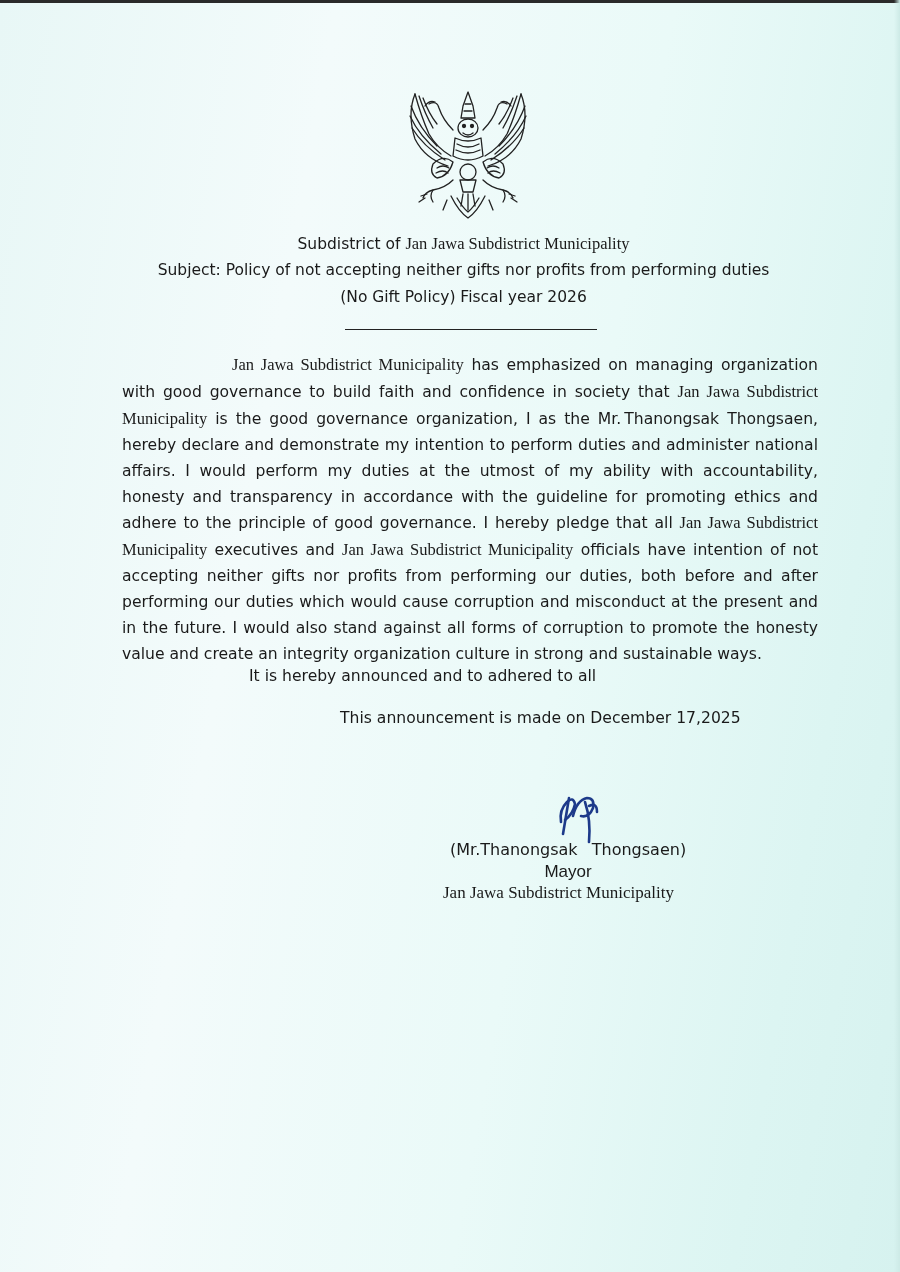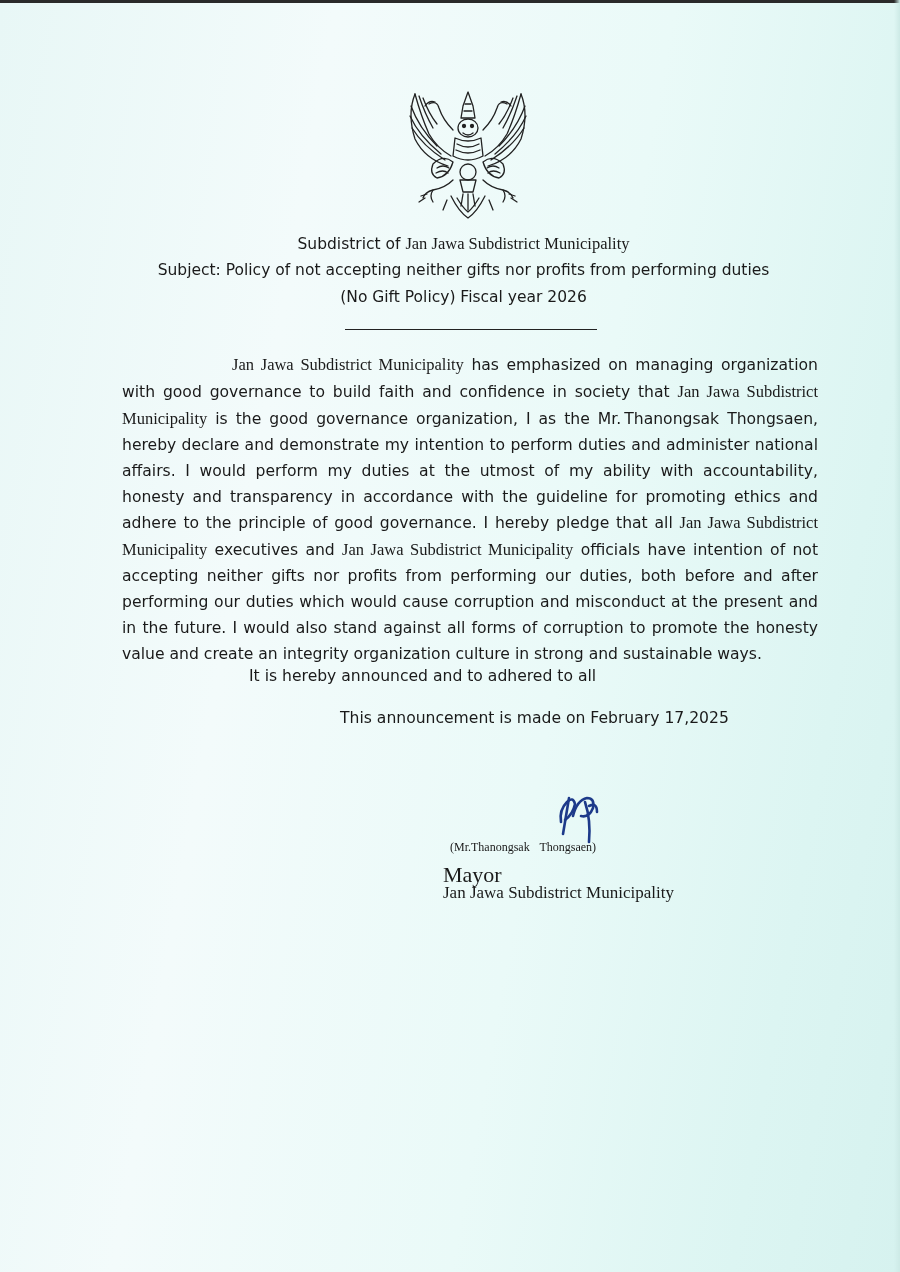--- a/index.html
+++ b/index.html
@@ -82,32 +82,31 @@
       position: absolute;
       left: 555px;
       top: 790px;
       width: 60px;
       height: 55px;
     }
     .sig-name {
       position: absolute;
       left: 450px;
       top: 840px;
-      font-size: 12px;
+      font-size: 16px;
       word-spacing: 2px;
-      font-family: Liberation Serif, serif;
     }
     .sig-title {
       position: absolute;
       left: 443px;
       width: 250px;
-      text-align: left;
+      text-align: center;
       top: 862px;
-      font-family: Liberation Serif, serif;
-      font-size: 22px;
+      font-family: Liberation Sans, sans-serif;
+      font-size: 17px;
     }
     .sig-org {
       position: absolute;
       left: 443px;
       top: 883px;
       font-family: "Liberation Serif", "DejaVu Serif", serif;
       font-size: 17px;
     }
   </style>
 </head>
@@ -176,21 +175,21 @@
 </svg>
 
 <div class="heading h1"><span>Subdistrict of </span><span class="serif">Jan Jawa Subdistrict Municipality</span></div>
 <div class="heading h2">Subject: Policy of not accepting neither gifts nor profits from performing duties</div>
 <div class="heading h3">(No Gift Policy) Fiscal year 2026</div>
 <div class="rule"></div>
 
 <p class="body-text" id="body-text"><span class="serif">Jan Jawa Subdistrict Municipality</span><span> has emphasized on managing organization with good governance to build faith and confidence in society that </span><span class="serif">Jan Jawa Subdistrict Municipality</span><span> is the good governance organization, I as the Mr. Thanongsak Thongsaen, hereby declare and demonstrate my intention to perform duties and administer national affairs. I would perform my duties at the utmost of my ability with accountability, honesty and transparency in accordance with the guideline for promoting ethics and adhere to the principle of good governance. I hereby pledge that all </span><span class="serif">Jan Jawa Subdistrict Municipality</span><span> executives and </span><span class="serif">Jan Jawa Subdistrict Municipality</span><span> officials have intention of not accepting neither gifts nor profits from performing our duties, both before and after performing our duties which would cause corruption and misconduct at the present and in the future. I would also stand against all forms of corruption to promote the honesty value and create an integrity organization culture in strong and sustainable ways.</span></p>
 
 <div class="closing">It is hereby announced and to adhered to all</div>
-<div class="date-line">This announcement is made on February 17,2025</div>
+<div class="date-line">This announcement is made on December 17,2025</div>
 
 <svg class="signature" viewBox="0 0 60 55">
   <g fill="none" stroke="#1d3a8a" stroke-width="2.6" stroke-linecap="round" stroke-linejoin="round">
     <path d="M6 32 Q4 20 12 12 Q18 6 20 14 Q18 24 10 30"></path>
     <path d="M14 8 L8 44"></path>
     <path d="M18 26 Q22 10 32 8 Q40 8 38 18 Q34 28 26 26"></path>
     <path d="M30 12 Q36 30 34 52"></path>
     <path d="M34 16 Q42 12 42 22"></path>
   </g>
 </svg>

